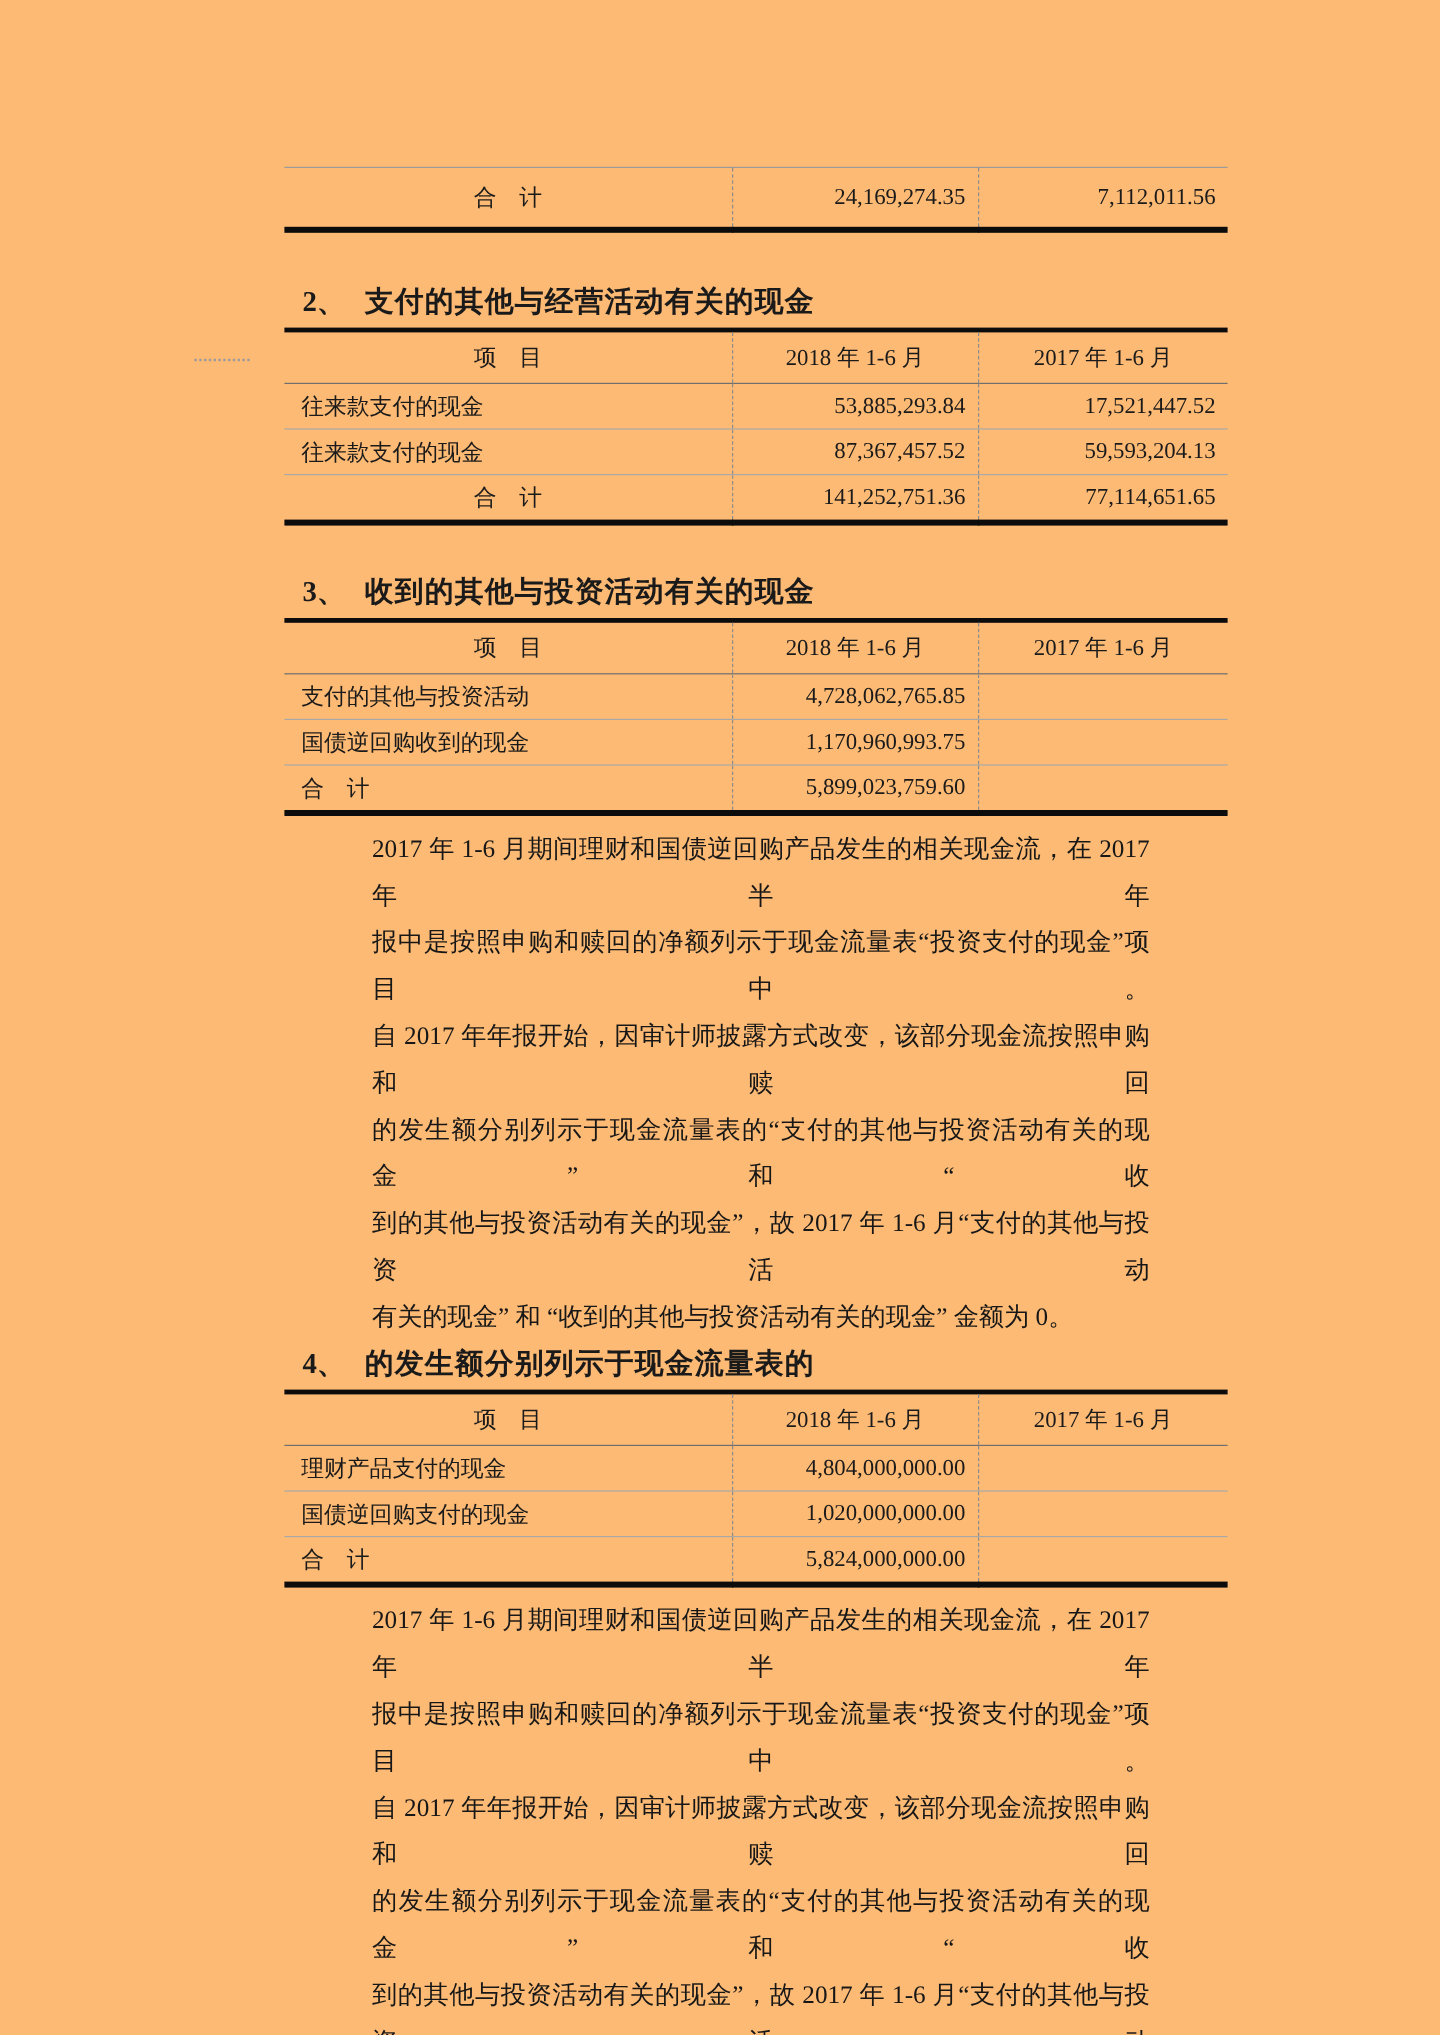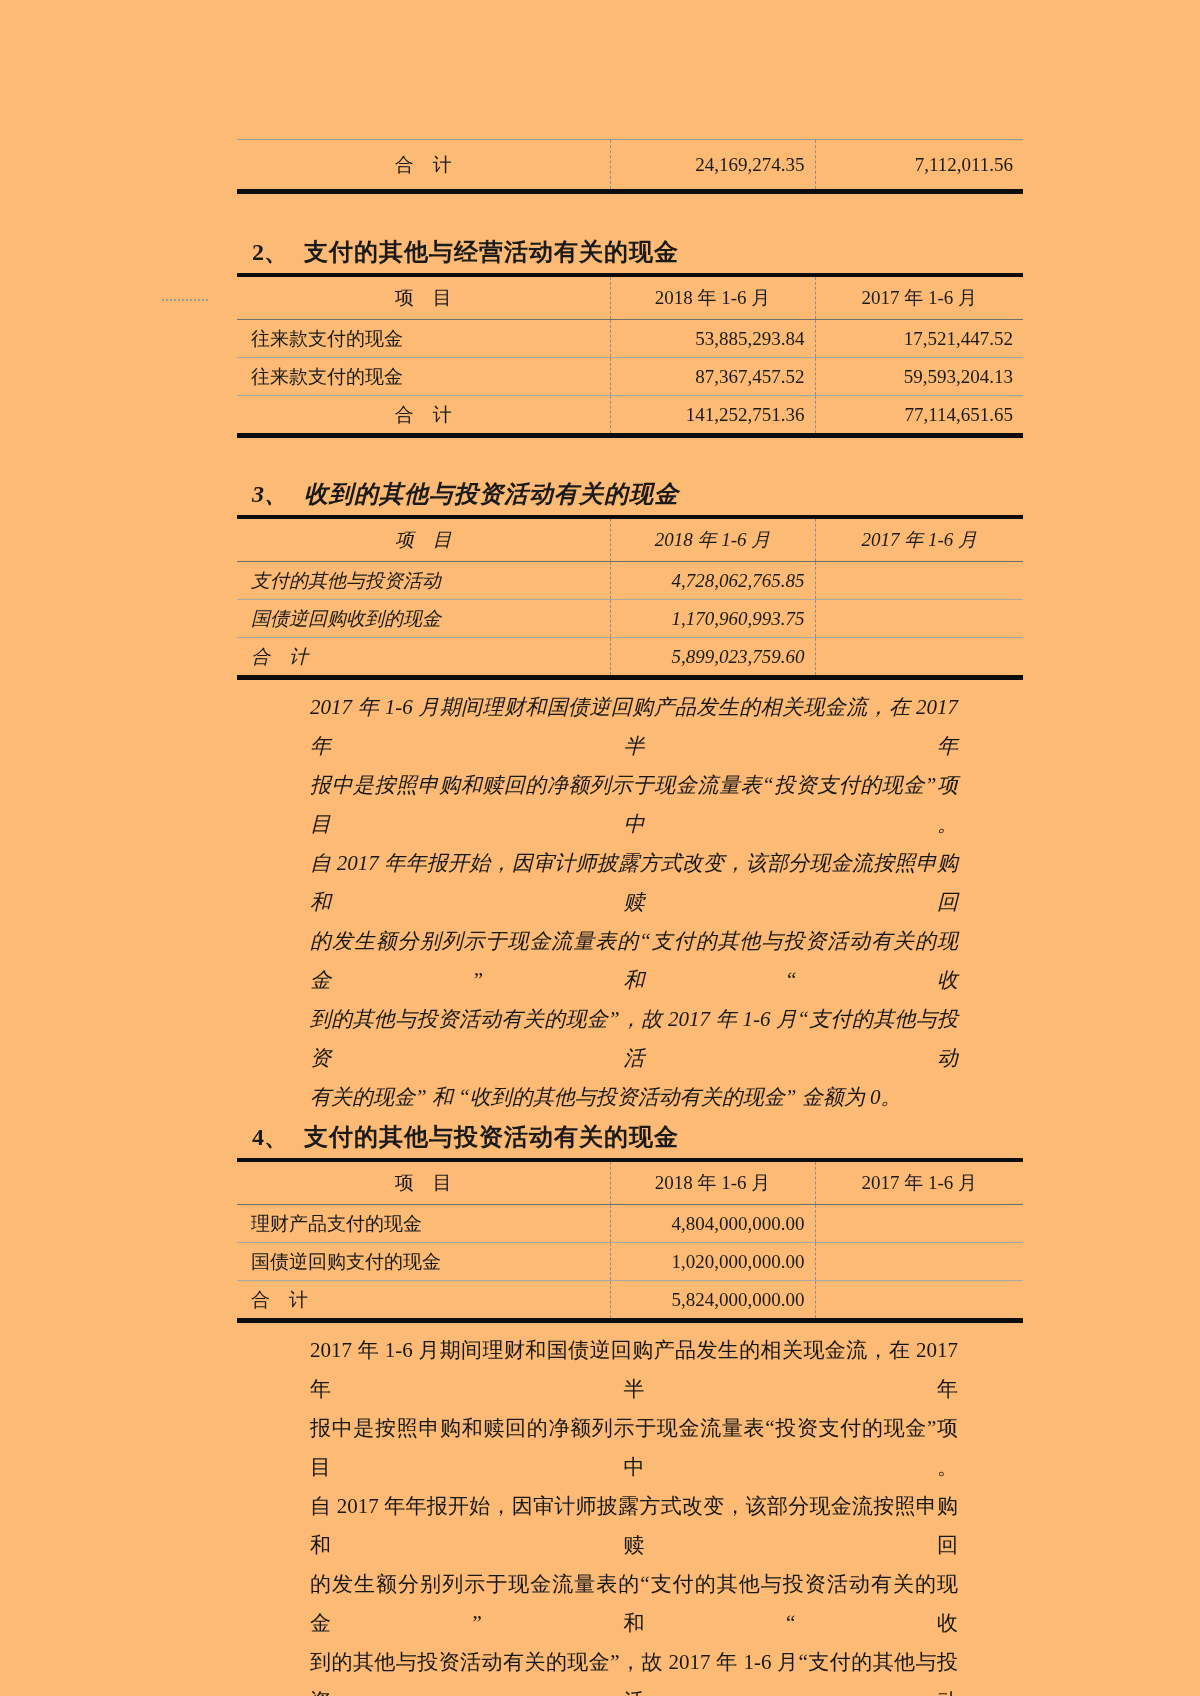--- a/index.html
+++ b/index.html
@@ -55,21 +55,21 @@
   .sec-head {
     font-size: 24px;
     font-weight: 700;
     border-bottom: 4px solid #0c0c0c;
     padding: 0 0 7px 15px;
     line-height: 28px;
   }
   .sec-num { display: inline-block; width: 52px; }
   .sec-title { letter-spacing: 1px; }
   #sec2 { margin-top: 44px; }
-  #sec3 { margin-top: 42px; font-style: italic; }
+  #sec3 { margin-top: 42px; }
   #sec4 { margin-top: 6px; }
   .note {
     margin: 8px 0 0 73px;
     width: 648px;
     font-size: 21px;
     color: #171717;
   }
   .note .ln {
     line-height: 39px;
     text-align: justify;
@@ -177,21 +177,21 @@
         <div class="ln">报中是按照申购和赎回的净额列示于现金流量表“投资支付的现金”项目中。</div>
         <div class="ln">自 2017 年年报开始，因审计师披露方式改变，该部分现金流按照申购和赎回</div>
         <div class="ln">的发生额分别列示于现金流量表的“支付的其他与投资活动有关的现金”和“收</div>
         <div class="ln">到的其他与投资活动有关的现金”，故 2017 年 1-6 月“支付的其他与投资活动</div>
         <div class="ln last">有关的现金” 和 “收到的其他与投资活动有关的现金” 金额为 0。</div>
       </div>
     </div>
 
     <div class="sec" id="sec4">
       <div class="sec-head">
-        <span class="sec-num">4、</span><span class="sec-title">支付的其他与投资活动有关的现金</span>
+        <span class="sec-num">4、</span><span class="sec-title">的发生额分别列示于现金流量表的</span>
       </div>
       <table class="fin thick-bottom">
         <colgroup>
             <col class="c1">
             <col class="c2">
             <col class="c3">
           </colgroup>
         <thead>
           <tr>
             <th>项　目</th>

